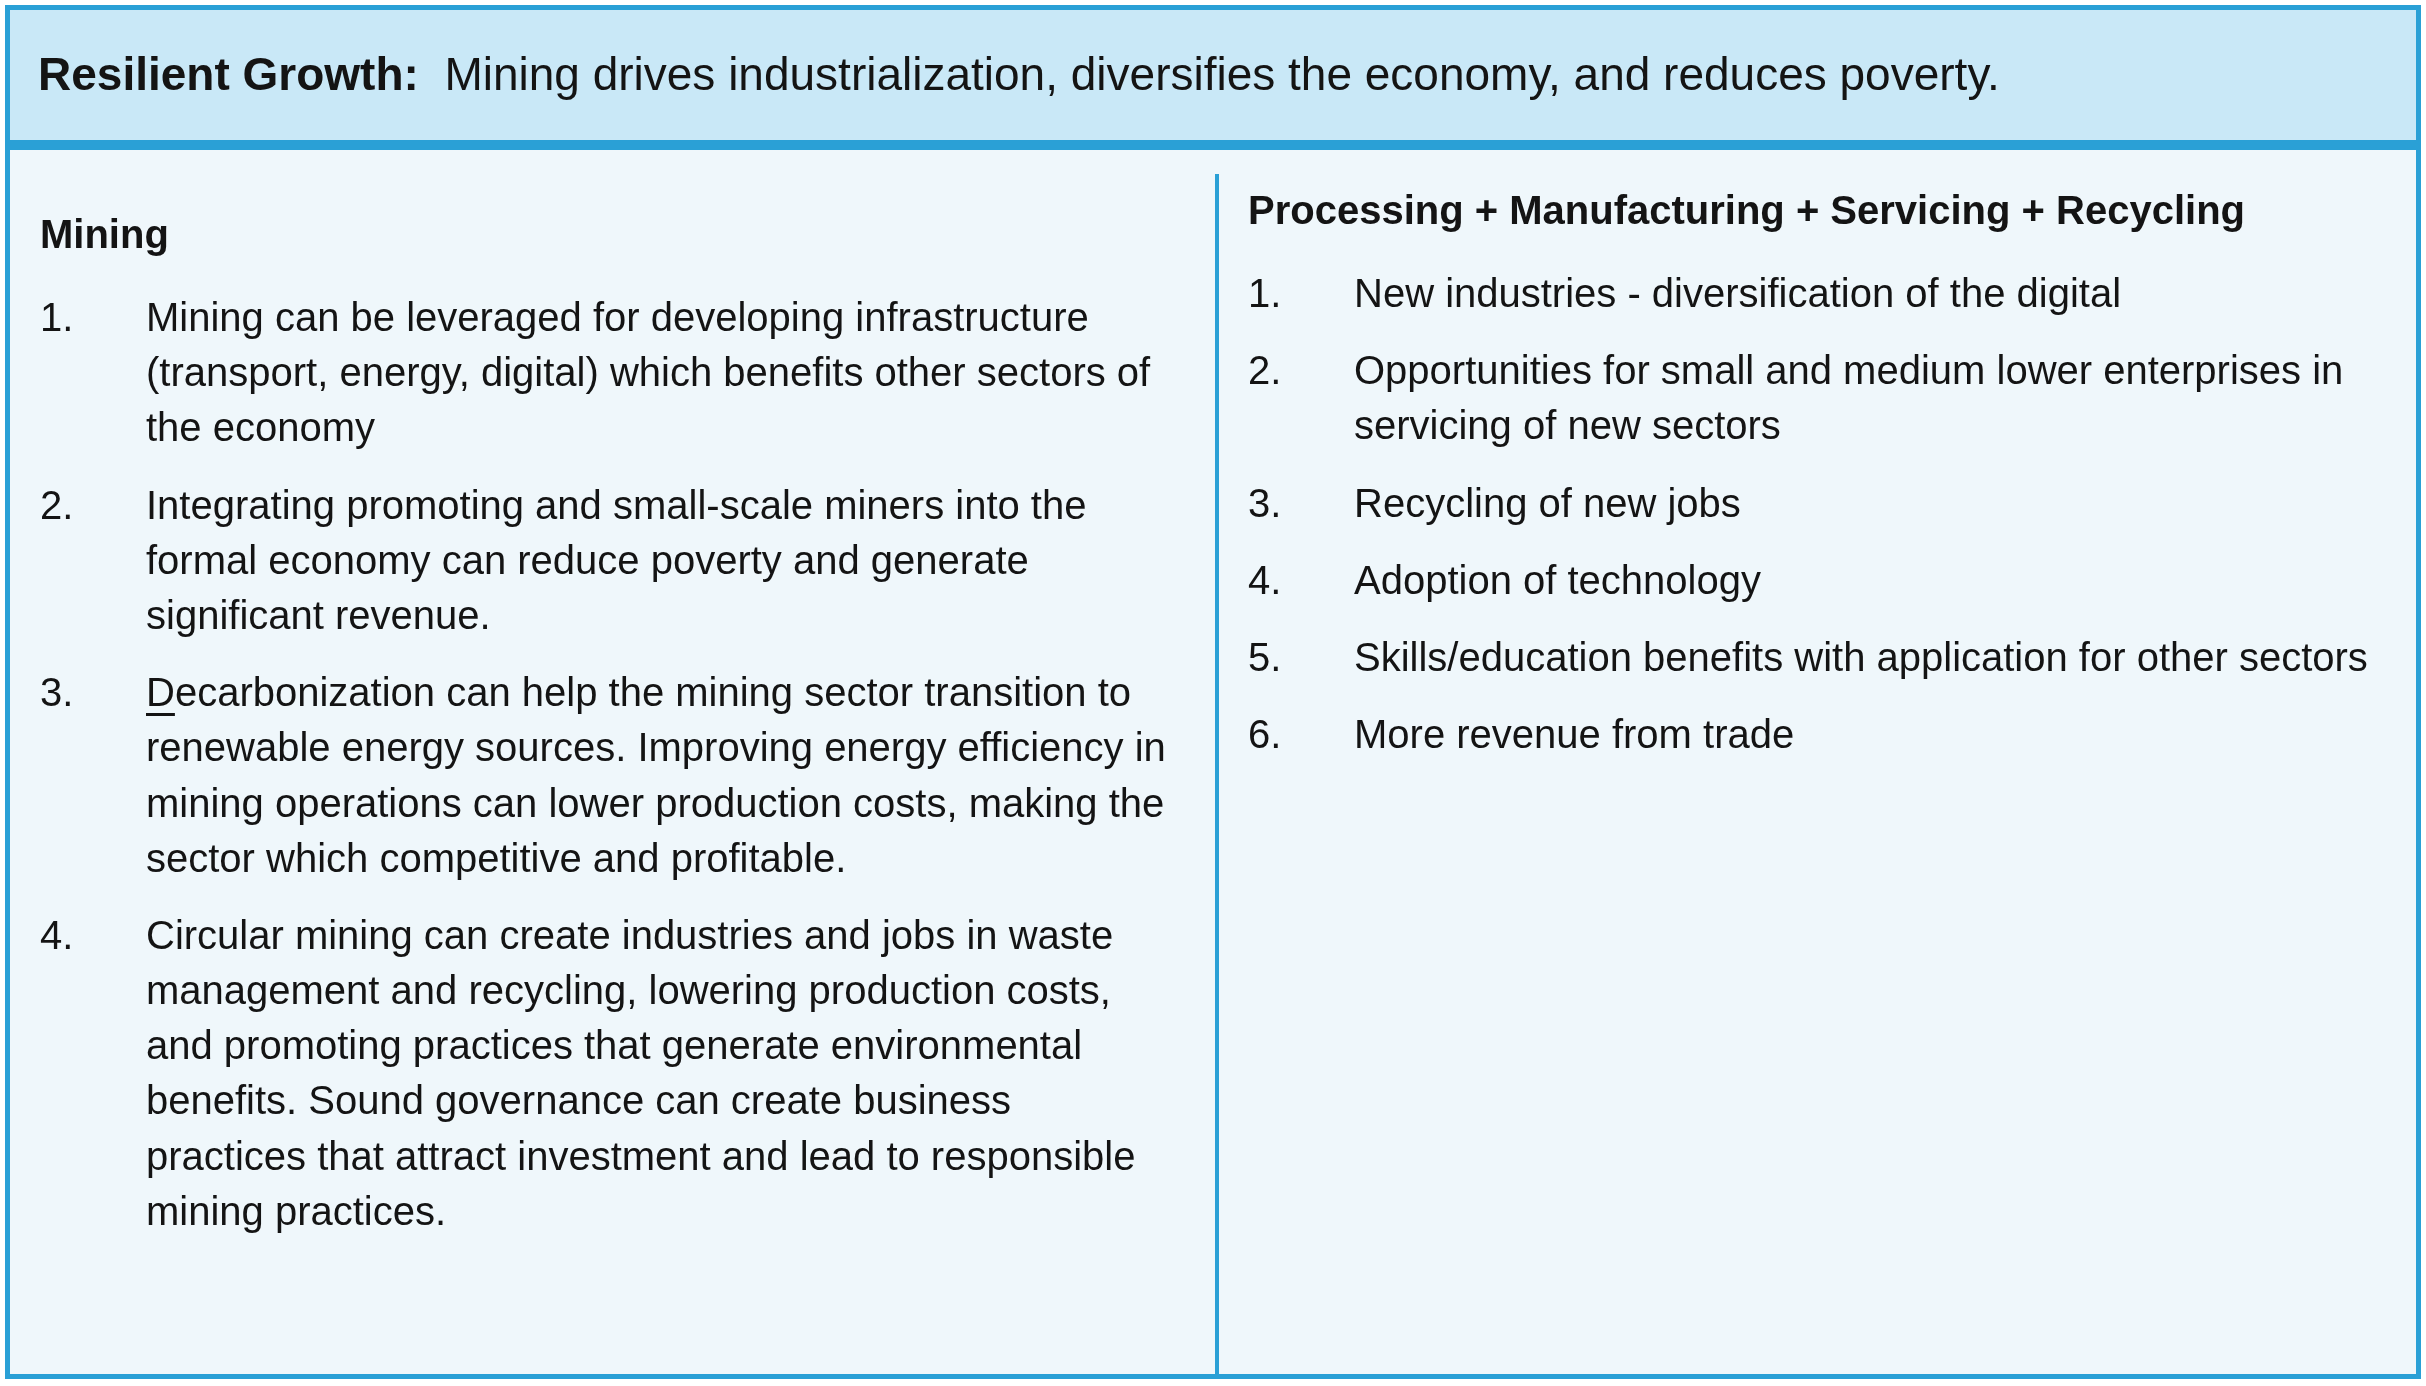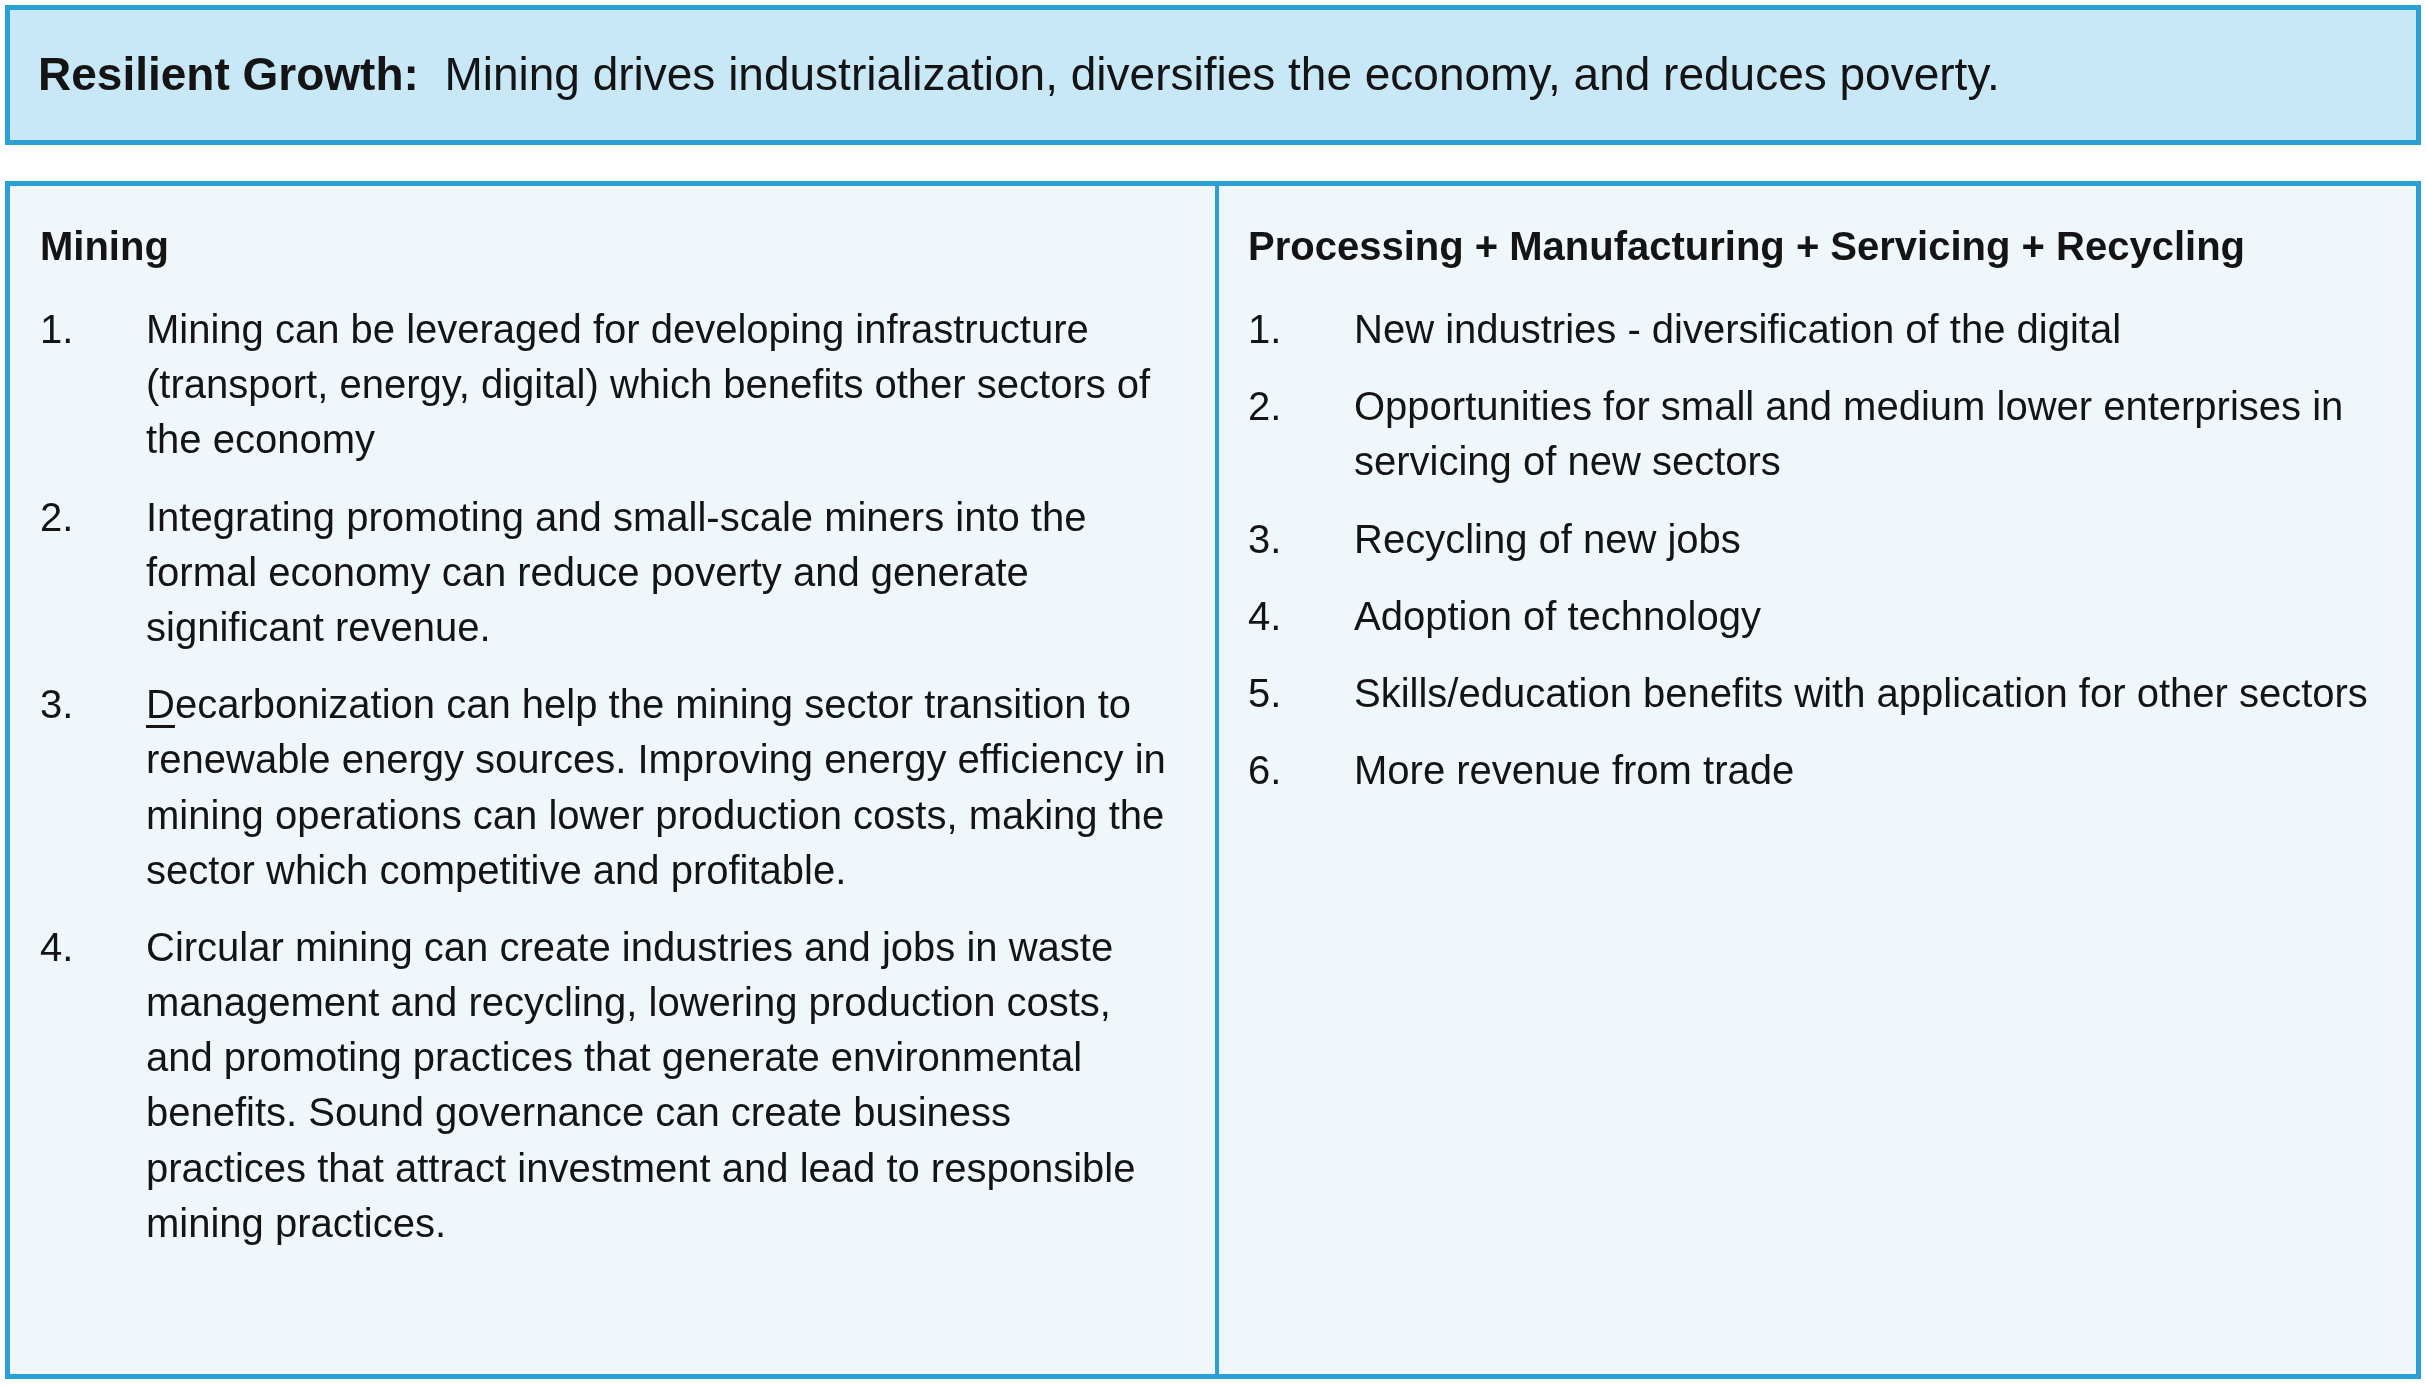--- a/index.html
+++ b/index.html
@@ -12,21 +12,20 @@
   .slide {
     position: relative;
     width: 2426px;
     height: 1386px;
     box-sizing: border-box;
     padding: 5px 5px 7px 5px;
     display: flex;
     flex-direction: column;
     background: #ffffff;
     overflow: hidden;
-    gap: 36px;
   }
   .banner {
     box-sizing: border-box;
     height: 140px;
     flex: 0 0 140px;
     border: 5px solid #2aa0d6;
     background: #c9e8f7;
     display: flex;
     align-items: center;
     padding: 0 28px;
@@ -48,20 +47,21 @@
     box-sizing: border-box;
     padding-top: 34px;
     font-size: 40px;
     line-height: 1.38;
   }
   .col-left {
     flex: 0 0 1209px;
     border-right: 4px solid #2aa0d6;
     padding-left: 30px;
     padding-right: 44px;
+    margin-top: 24px;
   }
   .col-right {
     flex: 1 1 auto;
     padding-left: 29px;
     padding-right: 34px;
   }
   .col h2 {
     margin: 0 0 30px 0;
     font-size: 40px;
     font-weight: bold;

